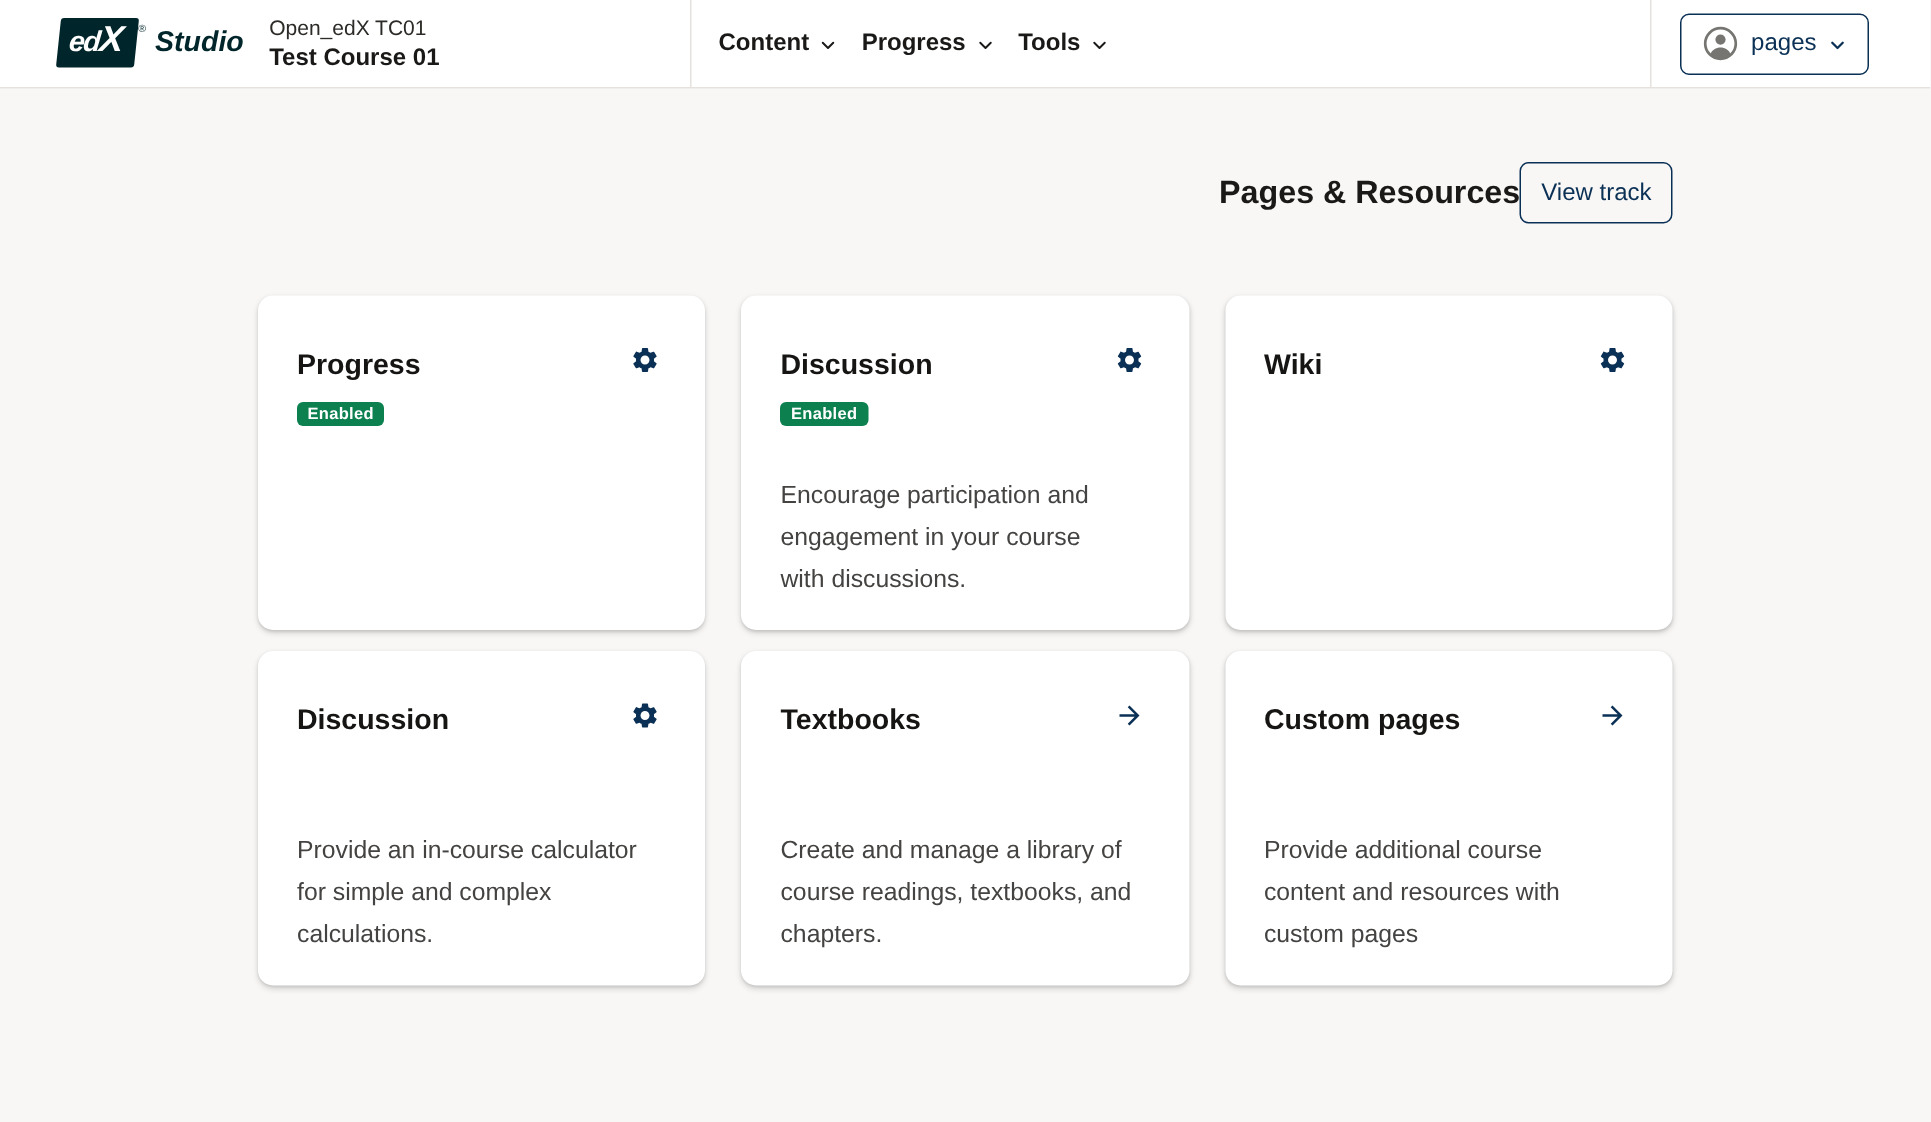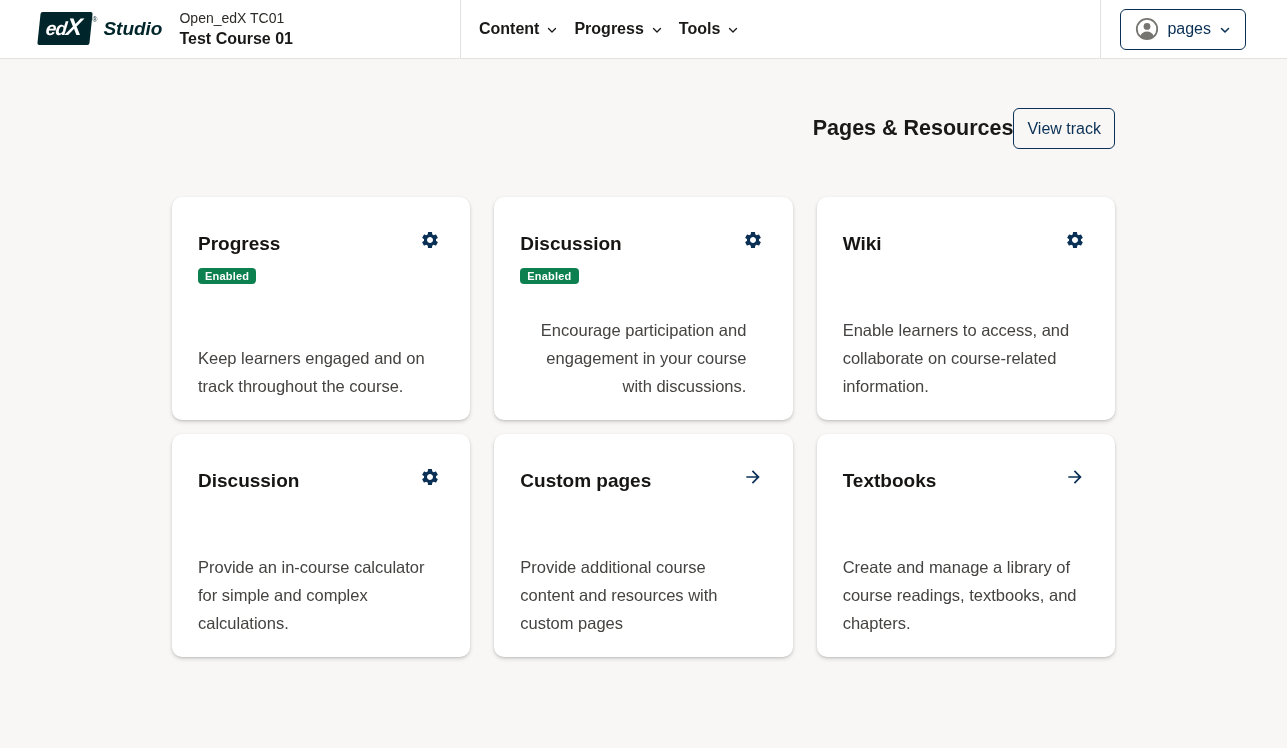--- a/index.html
+++ b/index.html
@@ -38,21 +38,21 @@
 
   .grid { margin-top:48px; display:grid; grid-template-columns:repeat(3,1fr); column-gap:24px; row-gap:14px; }
   .card { background:#fff; border-radius:10px; height:223px; padding:36px 22px 20px 26px;
           box-shadow:0 2px 4px rgba(0,0,0,.14), 0 1px 2px rgba(0,0,0,.10); display:flex; flex-direction:column; }
   .card-head { display:flex; justify-content:space-between; align-items:flex-start; }
   .card-title { font-size:19px; font-weight:700; color:#161513; }
   .card-icon { width:20px; height:20px; color:#0a3055; flex:none; margin-right:8px; margin-top:-3px; cursor:pointer; }
   .badge { margin-top:13px; align-self:flex-start; background:#0d8050; color:#fff; font-size:11px;
            font-weight:700; padding:2px 7px; border-radius:4px; letter-spacing:0.2px; }
   .desc { margin-top:auto; font-size:16.5px; line-height:28px; color:#454341; max-width:236px; }
-  .card:nth-child(2) .desc { max-width:226px;text-align:right; }
+  .card:nth-child(2) .desc { max-width:226px; }
 </style>
 </head>
 <body>
 
 <header class="header">
   <div class="left-region">
     <div class="brand">
       <span class="logo-box"><span class="inner">ed<span class="x">X</span></span></span>
         <span class="logo-reg">®</span>
       <span class="logo-studio">Studio</span>
@@ -107,21 +107,20 @@
   <div class="grid" id="cards-grid">
   <div class="card">
     <div class="card-head">
       <h2 class="card-title">Progress</h2>
       <svg class="card-icon icon-settings" viewBox="0 0 24 24" fill="currentColor">
             <path d="M19.14,12.94c0.04-0.3,0.06-0.61,0.06-0.94c0-0.32-0.02-0.64-0.07-0.94l2.03-1.58c0.18-0.14,0.23-0.41,0.12-0.61 l-1.92-3.32c-0.12-0.22-0.37-0.29-0.59-0.22l-2.39,0.96c-0.5-0.38-1.03-0.7-1.62-0.94L14.4,2.81c-0.04-0.24-0.24-0.41-0.48-0.41 h-3.84c-0.24,0-0.43,0.17-0.47,0.41L9.25,5.35C8.66,5.59,8.12,5.92,7.63,6.29L5.24,5.33c-0.22-0.08-0.47,0-0.59,0.22L2.74,8.87 C2.62,9.08,2.66,9.34,2.86,9.48l2.03,1.58C4.84,11.36,4.8,11.69,4.8,12s0.02,0.64,0.07,0.94l-2.03,1.58 c-0.18,0.14-0.23,0.41-0.12,0.61l1.92,3.32c0.12,0.22,0.37,0.29,0.59,0.22l2.39-0.96c0.5,0.38,1.03,0.7,1.62,0.94l0.36,2.54 c0.05,0.24,0.24,0.41,0.48,0.41h3.84c0.24,0,0.44-0.17,0.47-0.41l0.36-2.54c0.59-0.24,1.13-0.56,1.62-0.94l2.39,0.96 c0.22,0.08,0.47,0,0.59-0.22l1.92-3.32c0.12-0.22,0.07-0.47-0.12-0.61L19.14,12.94z M12,15.6c-1.98,0-3.6-1.62-3.6-3.6 s1.62-3.6,3.6-3.6s3.6,1.62,3.6,3.6S13.98,15.6,12,15.6z"></path>
           </svg>
 
     </div>
     <span class="badge">Enabled</span>
-    <p class="desc">Keep learners engaged and on track throughout the course.</p>
   </div>
 
   <div class="card">
     <div class="card-head">
       <h2 class="card-title">Discussion</h2>
       <svg class="card-icon icon-settings" viewBox="0 0 24 24" fill="currentColor">
             <path d="M19.14,12.94c0.04-0.3,0.06-0.61,0.06-0.94c0-0.32-0.02-0.64-0.07-0.94l2.03-1.58c0.18-0.14,0.23-0.41,0.12-0.61 l-1.92-3.32c-0.12-0.22-0.37-0.29-0.59-0.22l-2.39,0.96c-0.5-0.38-1.03-0.7-1.62-0.94L14.4,2.81c-0.04-0.24-0.24-0.41-0.48-0.41 h-3.84c-0.24,0-0.43,0.17-0.47,0.41L9.25,5.35C8.66,5.59,8.12,5.92,7.63,6.29L5.24,5.33c-0.22-0.08-0.47,0-0.59,0.22L2.74,8.87 C2.62,9.08,2.66,9.34,2.86,9.48l2.03,1.58C4.84,11.36,4.8,11.69,4.8,12s0.02,0.64,0.07,0.94l-2.03,1.58 c-0.18,0.14-0.23,0.41-0.12,0.61l1.92,3.32c0.12,0.22,0.37,0.29,0.59,0.22l2.39-0.96c0.5,0.38,1.03,0.7,1.62,0.94l0.36,2.54 c0.05,0.24,0.24,0.41,0.48,0.41h3.84c0.24,0,0.44-0.17,0.47-0.41l0.36-2.54c0.59-0.24,1.13-0.56,1.62-0.94l2.39,0.96 c0.22,0.08,0.47,0,0.59-0.22l1.92-3.32c0.12-0.22,0.07-0.47-0.12-0.61L19.14,12.94z M12,15.6c-1.98,0-3.6-1.62-3.6-3.6 s1.62-3.6,3.6-3.6s3.6,1.62,3.6,3.6S13.98,15.6,12,15.6z"></path>
           </svg>
 
     </div>
@@ -131,52 +130,51 @@
 
   <div class="card">
     <div class="card-head">
       <h2 class="card-title">Wiki</h2>
       <svg class="card-icon icon-settings" viewBox="0 0 24 24" fill="currentColor">
             <path d="M19.14,12.94c0.04-0.3,0.06-0.61,0.06-0.94c0-0.32-0.02-0.64-0.07-0.94l2.03-1.58c0.18-0.14,0.23-0.41,0.12-0.61 l-1.92-3.32c-0.12-0.22-0.37-0.29-0.59-0.22l-2.39,0.96c-0.5-0.38-1.03-0.7-1.62-0.94L14.4,2.81c-0.04-0.24-0.24-0.41-0.48-0.41 h-3.84c-0.24,0-0.43,0.17-0.47,0.41L9.25,5.35C8.66,5.59,8.12,5.92,7.63,6.29L5.24,5.33c-0.22-0.08-0.47,0-0.59,0.22L2.74,8.87 C2.62,9.08,2.66,9.34,2.86,9.48l2.03,1.58C4.84,11.36,4.8,11.69,4.8,12s0.02,0.64,0.07,0.94l-2.03,1.58 c-0.18,0.14-0.23,0.41-0.12,0.61l1.92,3.32c0.12,0.22,0.37,0.29,0.59,0.22l2.39-0.96c0.5,0.38,1.03,0.7,1.62,0.94l0.36,2.54 c0.05,0.24,0.24,0.41,0.48,0.41h3.84c0.24,0,0.44-0.17,0.47-0.41l0.36-2.54c0.59-0.24,1.13-0.56,1.62-0.94l2.39,0.96 c0.22,0.08,0.47,0,0.59-0.22l1.92-3.32c0.12-0.22,0.07-0.47-0.12-0.61L19.14,12.94z M12,15.6c-1.98,0-3.6-1.62-3.6-3.6 s1.62-3.6,3.6-3.6s3.6,1.62,3.6,3.6S13.98,15.6,12,15.6z"></path>
           </svg>
 
     </div>
 
-    <p class="desc">Enable learners to access, and collaborate on course-related information.</p>
   </div>
 
   <div class="card">
     <div class="card-head">
       <h2 class="card-title">Discussion</h2>
       <svg class="card-icon icon-settings" viewBox="0 0 24 24" fill="currentColor">
             <path d="M19.14,12.94c0.04-0.3,0.06-0.61,0.06-0.94c0-0.32-0.02-0.64-0.07-0.94l2.03-1.58c0.18-0.14,0.23-0.41,0.12-0.61 l-1.92-3.32c-0.12-0.22-0.37-0.29-0.59-0.22l-2.39,0.96c-0.5-0.38-1.03-0.7-1.62-0.94L14.4,2.81c-0.04-0.24-0.24-0.41-0.48-0.41 h-3.84c-0.24,0-0.43,0.17-0.47,0.41L9.25,5.35C8.66,5.59,8.12,5.92,7.63,6.29L5.24,5.33c-0.22-0.08-0.47,0-0.59,0.22L2.74,8.87 C2.62,9.08,2.66,9.34,2.86,9.48l2.03,1.58C4.84,11.36,4.8,11.69,4.8,12s0.02,0.64,0.07,0.94l-2.03,1.58 c-0.18,0.14-0.23,0.41-0.12,0.61l1.92,3.32c0.12,0.22,0.37,0.29,0.59,0.22l2.39-0.96c0.5,0.38,1.03,0.7,1.62,0.94l0.36,2.54 c0.05,0.24,0.24,0.41,0.48,0.41h3.84c0.24,0,0.44-0.17,0.47-0.41l0.36-2.54c0.59-0.24,1.13-0.56,1.62-0.94l2.39,0.96 c0.22,0.08,0.47,0,0.59-0.22l1.92-3.32c0.12-0.22,0.07-0.47-0.12-0.61L19.14,12.94z M12,15.6c-1.98,0-3.6-1.62-3.6-3.6 s1.62-3.6,3.6-3.6s3.6,1.62,3.6,3.6S13.98,15.6,12,15.6z"></path>
           </svg>
 
     </div>
 
     <p class="desc">Provide an in-course calculator for simple and complex calculations.</p>
   </div>
 
   <div class="card">
     <div class="card-head">
+      <h2 class="card-title">Textbooks</h2>
+
+      <svg class="card-icon icon-arrow" viewBox="0 0 24 24" fill="currentColor">
+            <path d="M12,4l-1.41,1.41L16.17,11H4v2h12.17l-5.58,5.59L12,20l8-8L12,4z"></path>
+          </svg>
+    </div>
+
+    <p class="desc">Create and manage a library of course readings, textbooks, and chapters.</p>
+  </div>
+
+  <div class="card">
+    <div class="card-head">
       <h2 class="card-title">Custom pages</h2>
 
       <svg class="card-icon icon-arrow" viewBox="0 0 24 24" fill="currentColor">
             <path d="M12,4l-1.41,1.41L16.17,11H4v2h12.17l-5.58,5.59L12,20l8-8L12,4z"></path>
           </svg>
     </div>
 
     <p class="desc">Provide additional course content and resources with custom pages</p>
   </div>
-
-  <div class="card">
-    <div class="card-head">
-      <h2 class="card-title">Textbooks</h2>
-
-      <svg class="card-icon icon-arrow" viewBox="0 0 24 24" fill="currentColor">
-            <path d="M12,4l-1.41,1.41L16.17,11H4v2h12.17l-5.58,5.59L12,20l8-8L12,4z"></path>
-          </svg>
-    </div>
-
-    <p class="desc">Create and manage a library of course readings, textbooks, and chapters.</p>
-  </div>
 </div>
 </main>
 
 </body></html>

